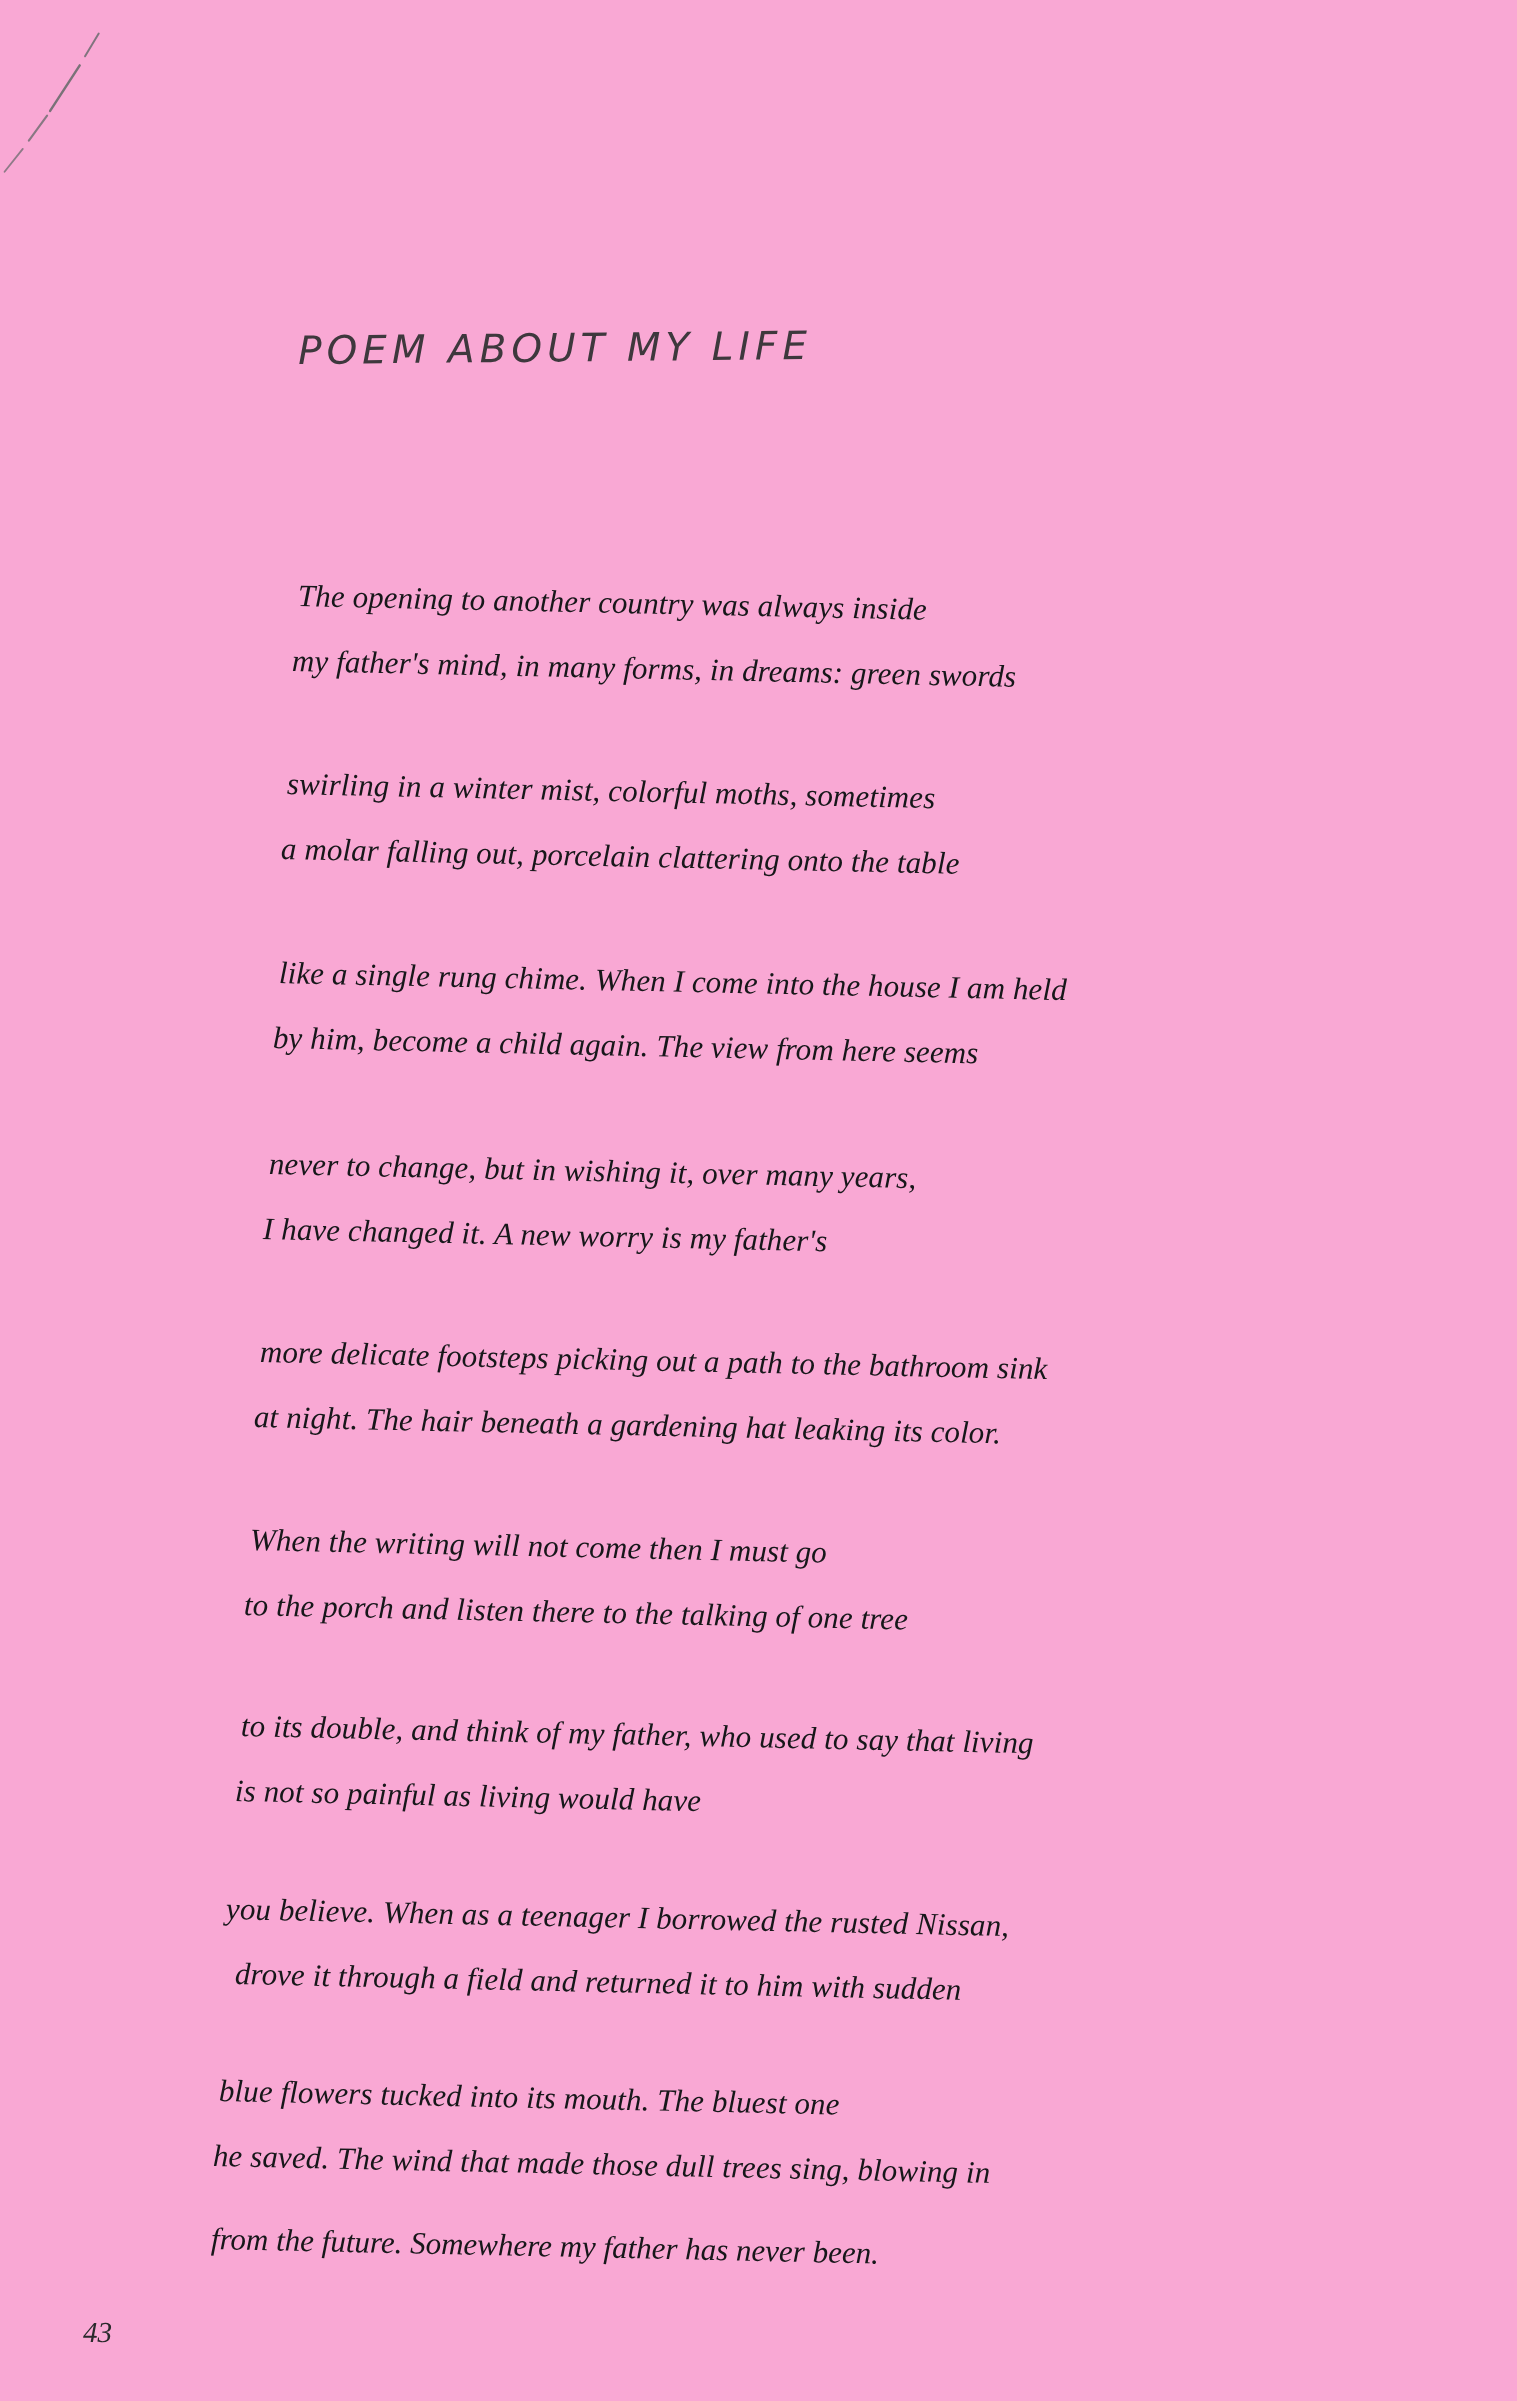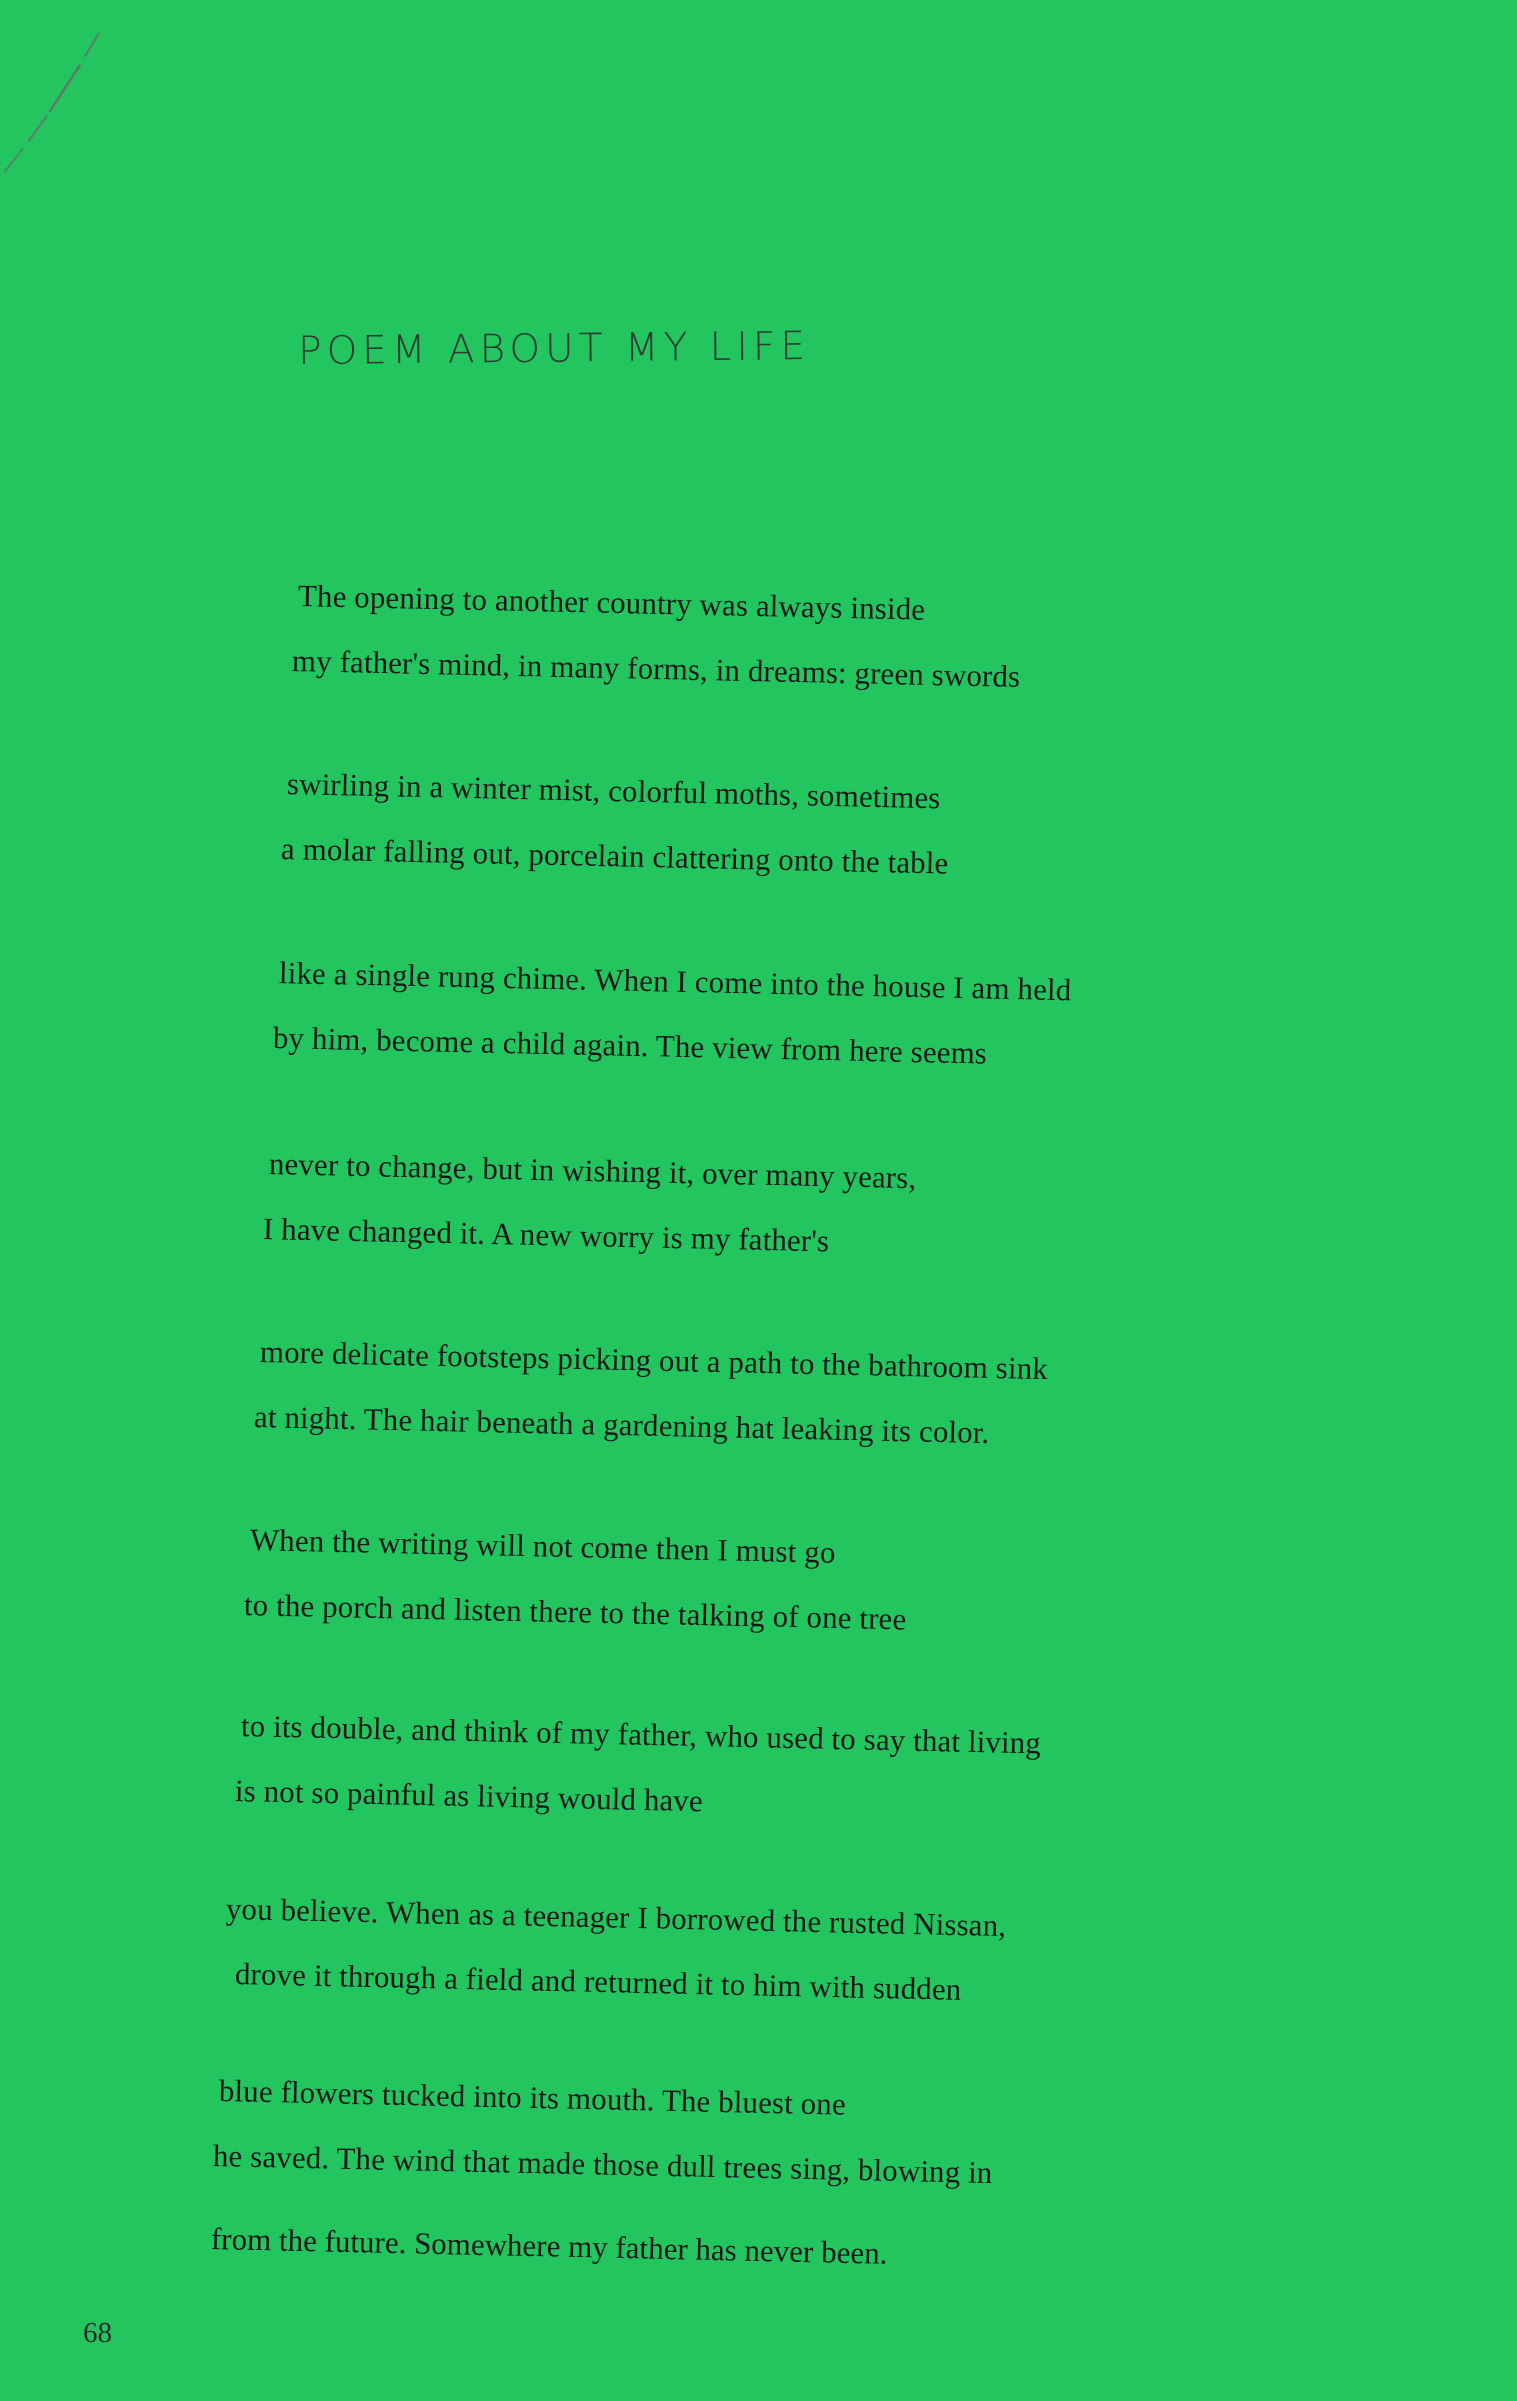--- a/index.html
+++ b/index.html
@@ -6,23 +6,24 @@
   html, body {
     margin: 0;
     padding: 0;
     background: #ffffff;
   }
 
   #page {
     position: relative;
     width: 1518px;
     height: 2401px;
-    background: #22c55e;
+    background: #f9a8d4;
     overflow: hidden;
     font-family: "Liberation Serif", "DejaVu Serif", serif;
+    font-style: italic;
     -webkit-font-smoothing: antialiased;
   }
 
   
   .scan-mark {
     position: absolute;
     left: 0;
     top: 0;
     width: 243px;
     height: 228px;
@@ -158,16 +159,16 @@
 
     <div class="stanza" style="left:219px; top:2058px;">
       <div class="poem-line">blue flowers tucked into its mouth. The bluest one</div>
       <div class="poem-line shift-2">he saved. The wind that made those dull trees sing, blowing in</div>
     </div>
 
   </div>
 
   <div class="closing-line">from the future. Somewhere my father has never been.</div>
 
-  <div class="folio">68</div>
+  <div class="folio">43</div>
 
 </div>
 
 
 </body></html>

